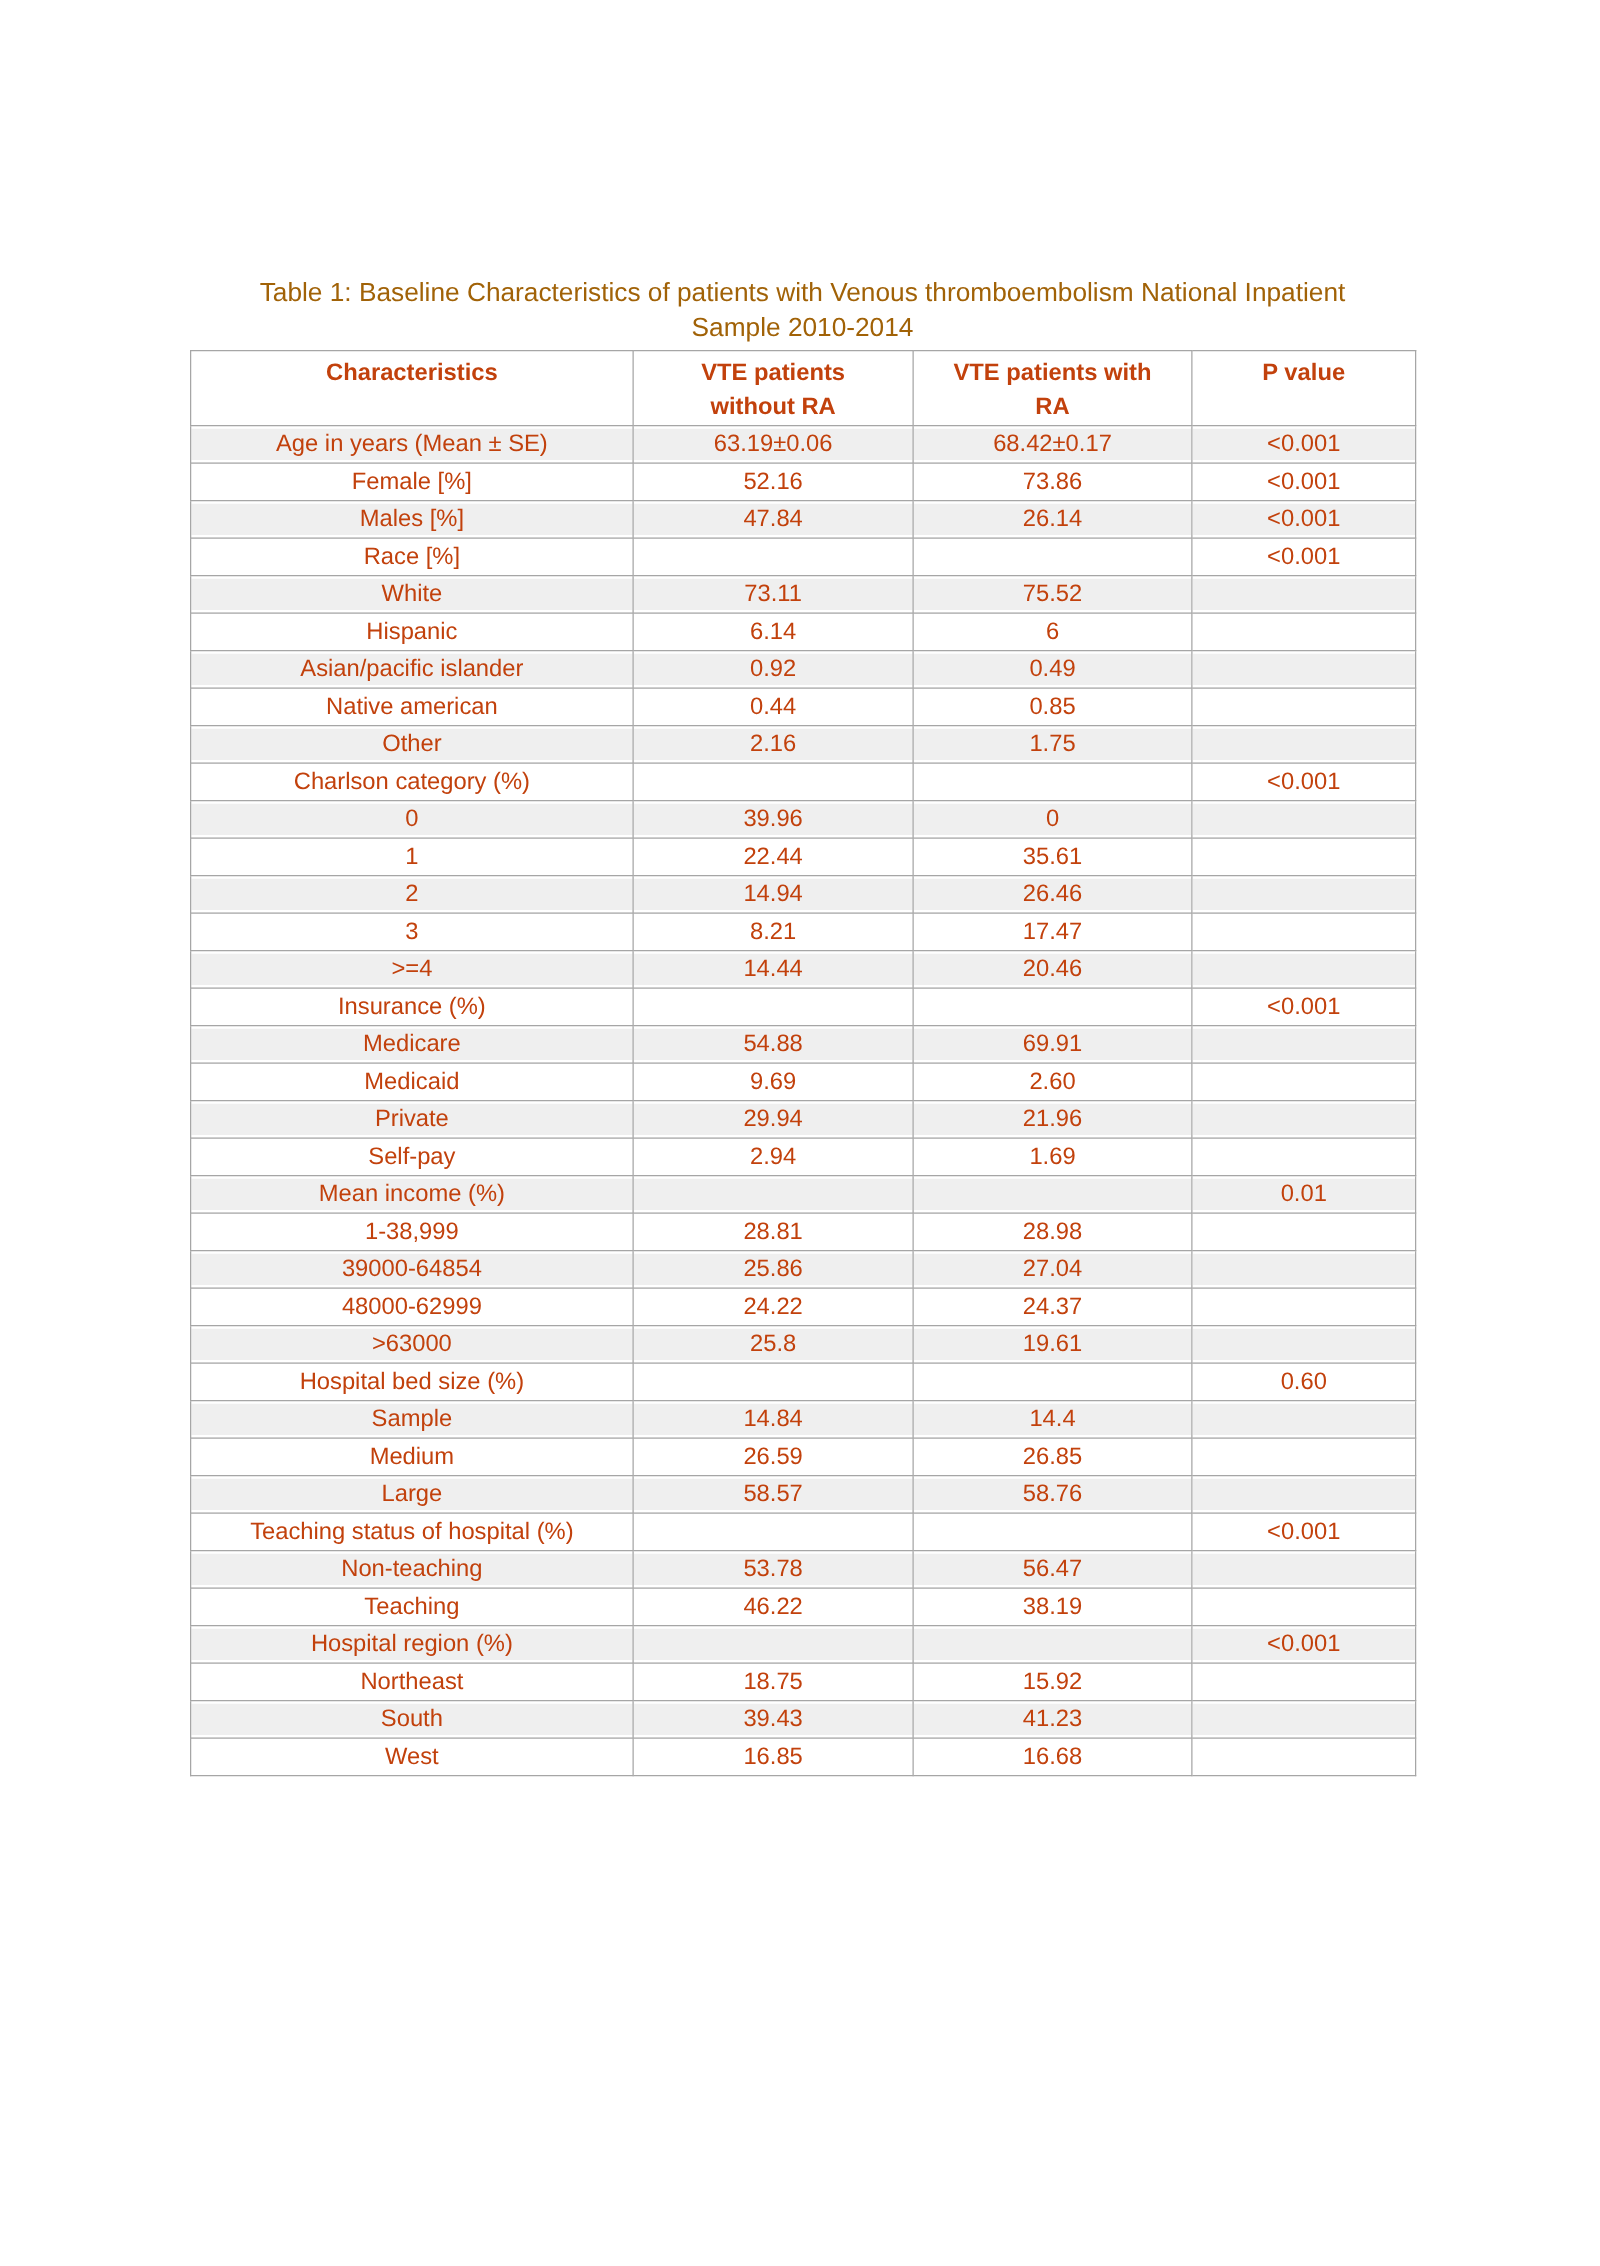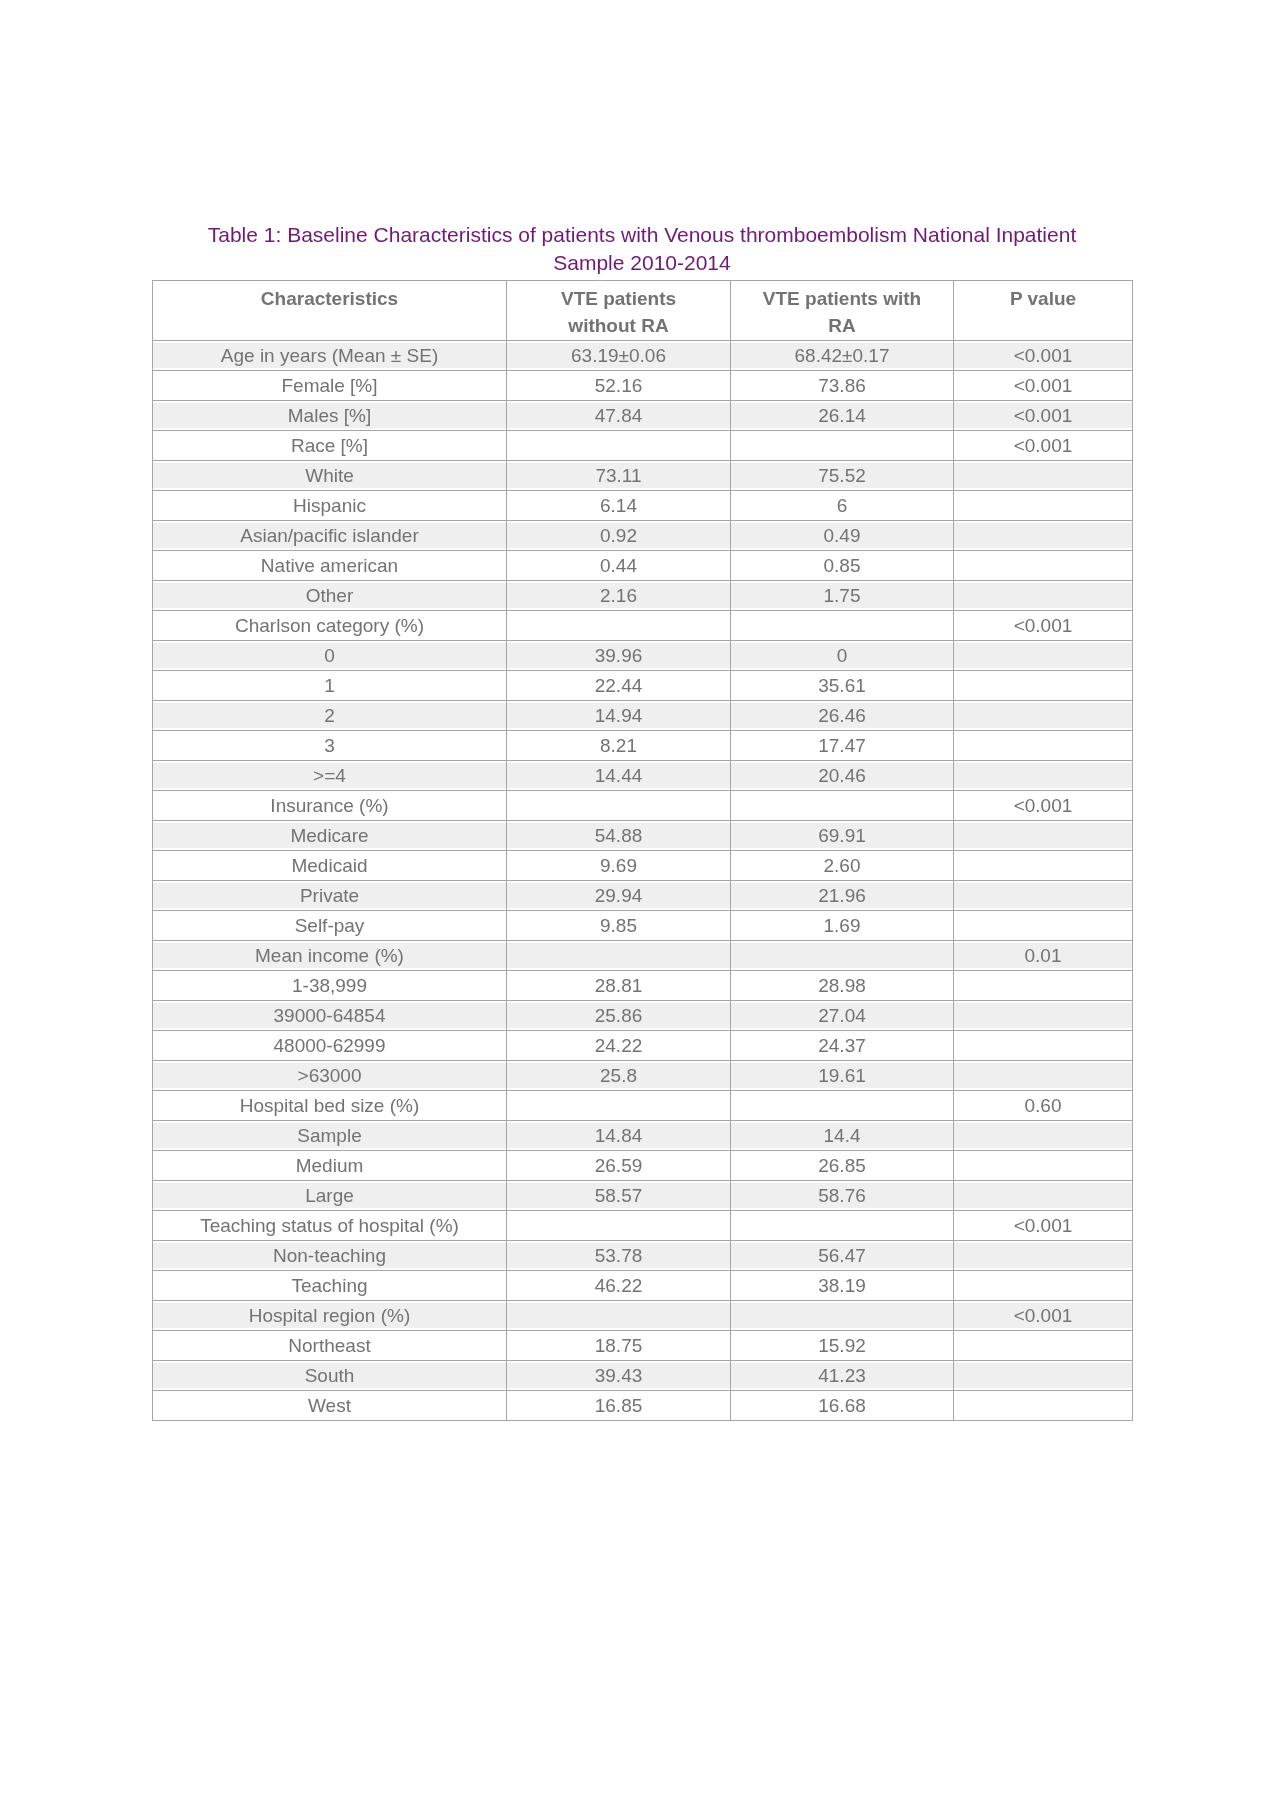--- a/index.html
+++ b/index.html
@@ -15,31 +15,31 @@
     color: #1a1a1a;
   }
   .page-title {
     position: absolute;
     left: 152px;
     top: 221px;
     width: 980px;
     text-align: center;
     font-size: 21px;
     line-height: 28px;
-    color: #701a75;
+    color: #a16207;
   }
   .doc-table {
     position: absolute;
     left: 152px;
     top: 280px;
     width: 980px;
     border-collapse: collapse;
     table-layout: fixed;
     font-size: 19px;
-    color: #737373;
+    color: #c2410c;
   }
   .doc-table th, .doc-table td {
     border: 1px solid #a6a6a6;
     text-align: center;
     padding: 0;
     overflow: hidden;
     box-sizing: border-box;
   }
   .doc-table th {
     height: 60px;
@@ -226,21 +226,21 @@
 
   <tr>
     <td>Private</td>
     <td>29.94</td>
     <td>21.96</td>
     <td></td>
   </tr>
 
   <tr>
     <td>Self-pay</td>
-    <td>9.85</td>
+    <td>2.94</td>
     <td>1.69</td>
     <td></td>
   </tr>
 
   <tr>
     <td>Mean income (%)</td>
     <td></td>
     <td></td>
     <td>0.01</td>
   </tr>

